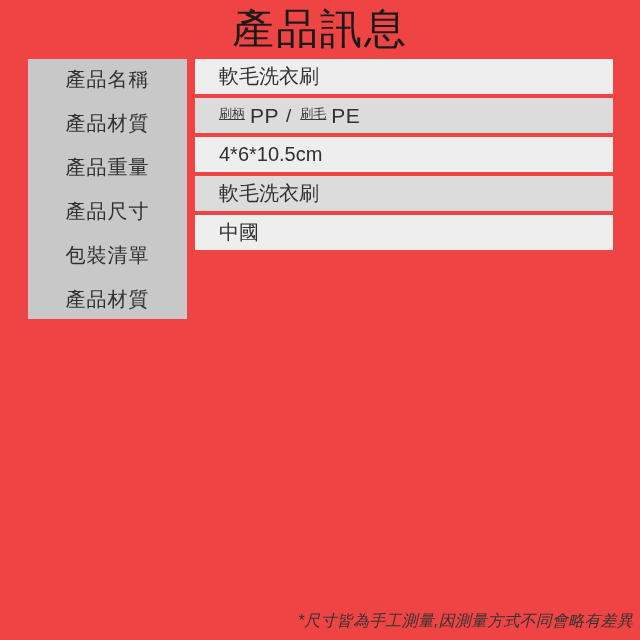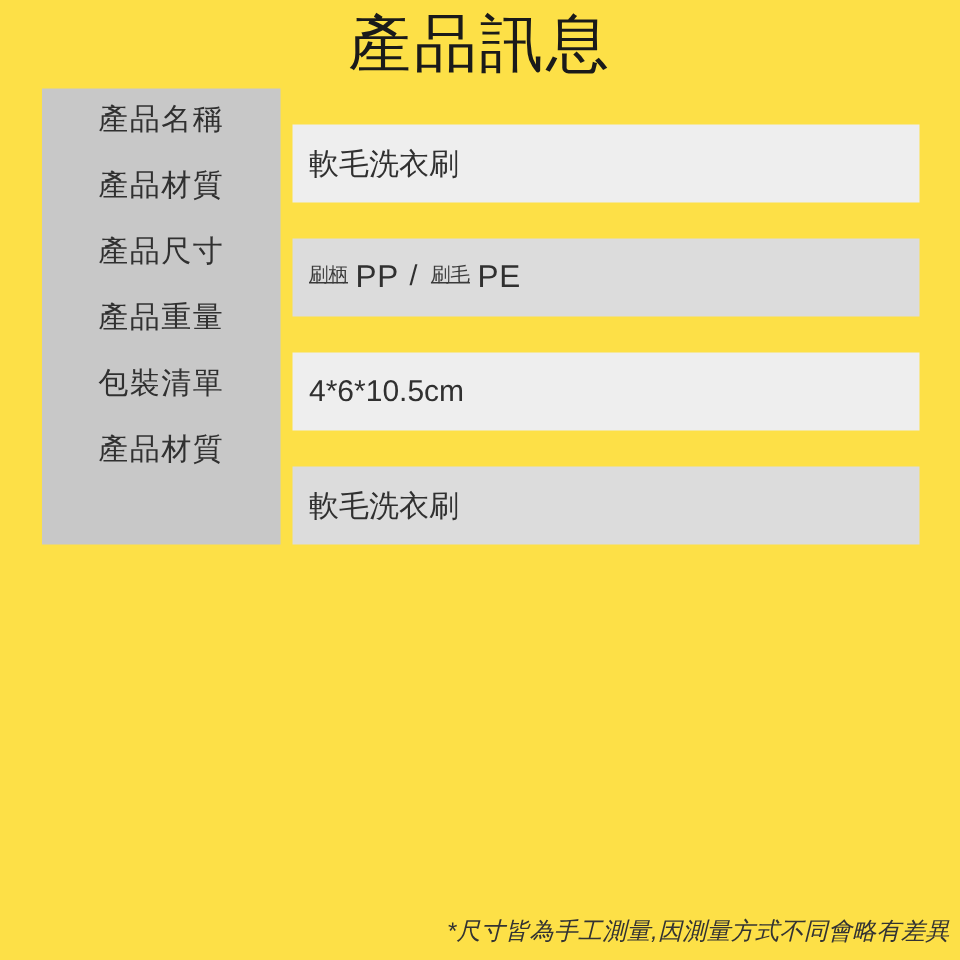--- a/index.html
+++ b/index.html
@@ -9,21 +9,21 @@
     --text-color: #303030;
     --title-color: #1a1a1a;
   }
   * { margin: 0; padding: 0; box-sizing: border-box; }
   html, body {
     width: 640px; height: 640px;
     background: #ffffff;
     font-family: "Liberation Sans", "DejaVu Sans", sans-serif;
     overflow: hidden;
   }
-  .page { position: relative; width: 640px; height: 640px; background: #fde047; }
+  .page { position: relative; width: 640px; height: 640px; background: #ef4444; }
 
   .title {
     position: absolute;
     top: 2px; left: 0;
     width: 100%;
     text-align: center;
     font-size: 42px;
     line-height: 54px;
     letter-spacing: 2px;
     color: var(--title-color);
@@ -50,28 +50,27 @@
     display: flex;
     align-items: center;
     justify-content: center;
     font-size: 20px;
     letter-spacing: 1px;
     color: var(--text-color);
   }
   .label-cell:last-child { margin-bottom: 0; }
 
   .value-cell {
-    height: 52px;
+    height: 35px;
     margin-bottom: 4px;
     display: flex;
     align-items: center;
-    padding-left: 11px;
+    padding-left: 24px;
     font-size: 20px;
     color: var(--text-color);
-    margin-top: 24px;
   }
   .value-cell:last-child { margin-bottom: 0; }
   .value-cell:nth-child(odd)  { background: var(--value-bg-light); }
   .value-cell:nth-child(even) { background: var(--value-bg-dark); }
 
   .material-small {
     font-size: 13px;
     color: #3a3a3a;
     margin-right: 5px;
     position: relative;
@@ -105,40 +104,41 @@
 
 <div class="page">
 
   <div class="title">產品訊息</div>
 
   <div class="info-table">
 
     <div class="label-col">
       <div class="label-cell">產品名稱</div>
       <div class="label-cell">產品材質</div>
+      <div class="label-cell">產品重量</div>
       <div class="label-cell">產品尺寸</div>
-      <div class="label-cell">產品重量</div>
       <div class="label-cell">包裝清單</div>
       <div class="label-cell">產品材質</div>
     </div>
 
     <div class="gap-col"></div>
 
     <div class="value-col">
       <div class="value-cell">軟毛洗衣刷</div>
 
       <div class="value-cell">
         <span class="material-small">刷柄</span>
         <span class="material-big">PP</span>
         <span class="material-sep">/</span>
         <span class="material-small second">刷毛</span>
         <span class="material-big">PE</span>
       </div>
 
       <div class="value-cell">4*6*10.5cm</div>
       <div class="value-cell">軟毛洗衣刷</div>
+      <div class="value-cell">中國</div>
     </div>
 
   </div>
 
   <div class="footnote">*尺寸皆為手工測量,因測量方式不同會略有差異</div>
 
 </div>
 
 </body></html>

